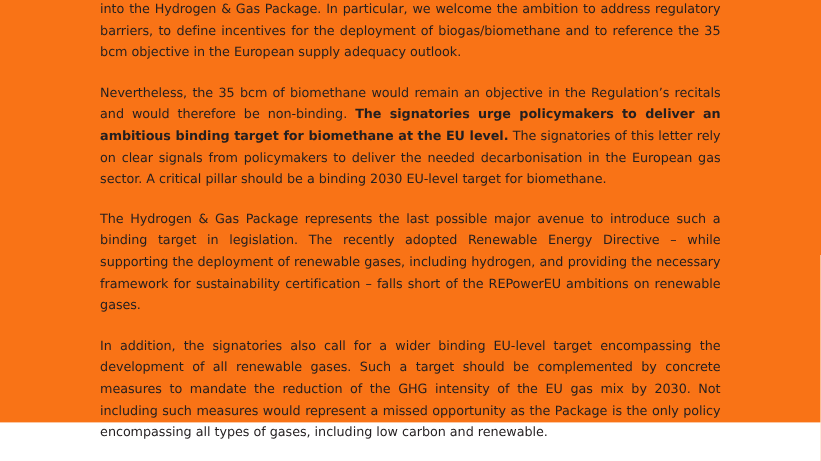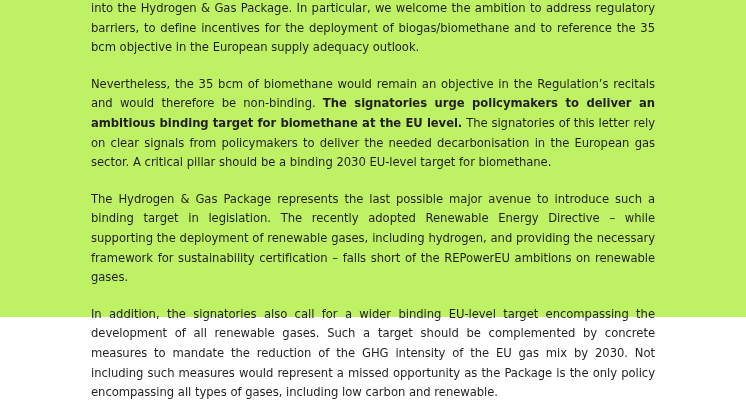--- a/index.html
+++ b/index.html
@@ -10,24 +10,24 @@
   body {
     width: 746px;
     height: 419px;
     overflow: hidden;
     font-family: "DejaVu Sans", sans-serif;
     color: #231f20;
   }
   .page {
     position: relative;
     width: 746px;
-    height: 318px;
+    height: 385px;
     box-sizing: border-box;
     padding: 0 91px 0 91px;
-    background: #bef264;
+    background: #f97316;
   }
   .doc-body {
     padding-top: 0;
   }
   p.para {
     margin: 0 0 17px 0;
     font-size: 11.6px;
     line-height: 19.6px;
     text-align: justify;
     text-justify: inter-word;

